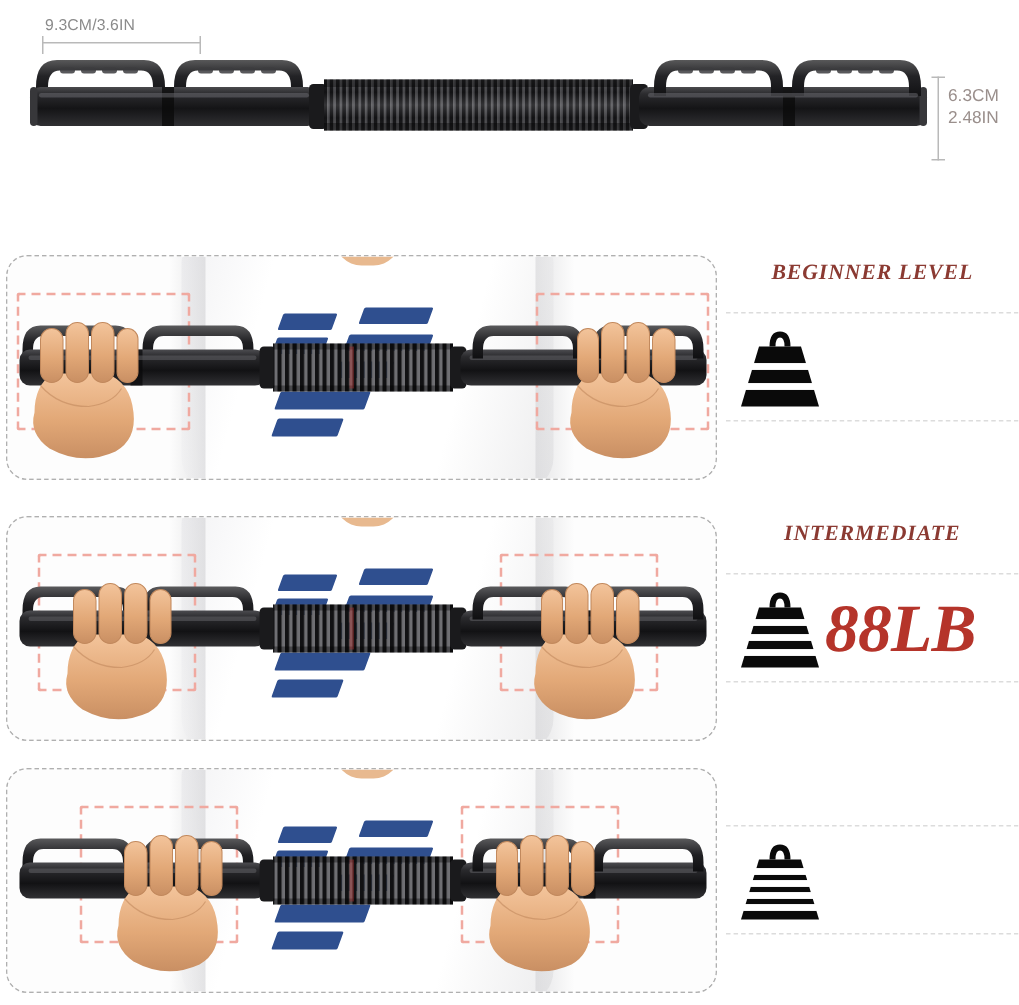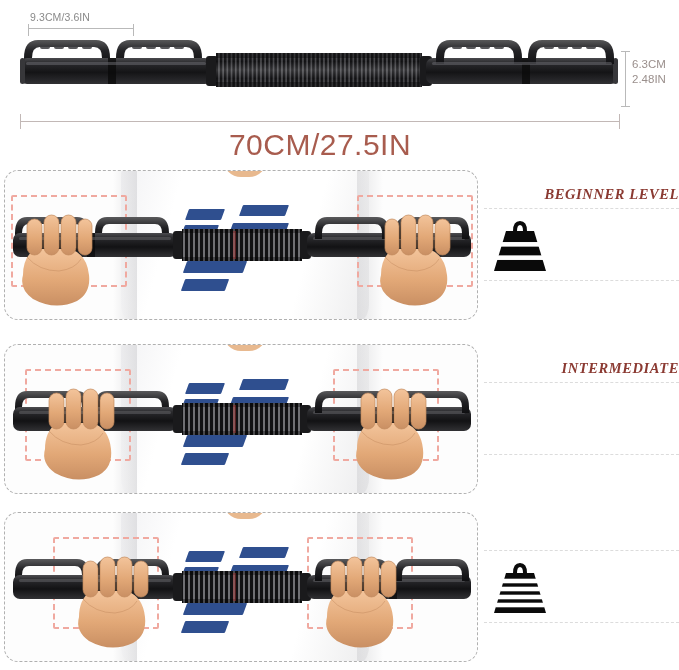--- a/index.html
+++ b/index.html
@@ -86,21 +86,21 @@
 
   
   .grip-box {
     position: absolute; border: 2px dashed #f0a9a0; border-radius: 2px;
     background: rgba(255,255,255,0.02);
   }
 
   
   .label-col { position: absolute; left: 484px; top: 0; width: 195px; height: 158px; }
   .lvl-title {
-    position: absolute; left: 0; top: 20px; width: 195px; text-align: right;
+    position: absolute; left: 0; top: 8px; width: 195px; text-align: center;
     font-family: "Liberation Serif", serif; font-style: italic; font-weight: bold;
     font-size: 14.5px; color: #8b3a32; letter-spacing: .6px; white-space: nowrap;
   }
   .lvl-rule {
     position: absolute; left: 0; width: 195px; height: 0;
     border-top: 1.5px dashed #dcdcdc;
   }
   .lvl-rule.top { top: 42px; }
   .lvl-rule.bot { top: 114px; }
   .lvl-body { position: absolute; left: 0; top: 46px; width: 195px; height: 66px; }
@@ -203,26 +203,20 @@
     <div class="h-measure">
       <div class="vline"></div>
       <div class="vtick t"></div>
       <div class="vtick b"></div>
       <div class="htxt">
         <span>6.3CM</span><br>
         <span>2.48IN</span>
       </div>
     </div>
 
-    <div class="len-measure">
-      <div class="lline"></div>
-      <div class="ltick l"></div>
-      <div class="ltick r"></div>
-      <div class="ltxt">70CM/27.5IN</div>
-    </div>
   </div>
 
   <div id="rows">
     <div class="panel-row" style="top: 166px;">
 
       <div class="photo-panel">
         <div class="photo-inner">
 
           <div class="shirt"></div>
           <div class="shirt-shadow-l"></div>
@@ -422,20 +416,30 @@
     <path d="M8,86 Q20,100 40,100 Q56,98 62,88" fill="none" stroke="#c2895d" stroke-width=".8" opacity=".6"></path>
   </g>
   </svg>
             </div>
         </div>
       </div>
 
       <div class="label-col">
         <div class="lvl-title">INTERMEDIATE</div>
         <div class="lvl-rule top"></div>
+        <div class="lvl-body">
+          <div class="wt-icon"><svg viewBox="0 0 56 58" width="56" height="58">
+                <path d="M21,14 Q21,4 28,4 Q35,4 35,14 L31,14 Q31,8 28,8 Q25,8 25,14 Z" fill="#0a0a0a"></path>
+                <path d="M14,14 L42,14 L54,54 L2,54 Z" fill="#0a0a0a"></path>
+                <rect x="10" y="21.7" width="36" height="4.6" fill="#ffffff"></rect>
+                <rect x="7" y="31.7" width="42" height="4.6" fill="#ffffff"></rect>
+                <rect x="4" y="41.7" width="48" height="4.6" fill="#ffffff"></rect>
+              </svg></div>
+          <div class="lvl-weight">88LB</div>
+        </div>
         <div class="lvl-rule bot"></div>
       </div>
     </div>
 
     <div class="panel-row" style="top: 508px;">
 
       <div class="photo-panel">
         <div class="photo-inner">
 
           <div class="shirt"></div>

